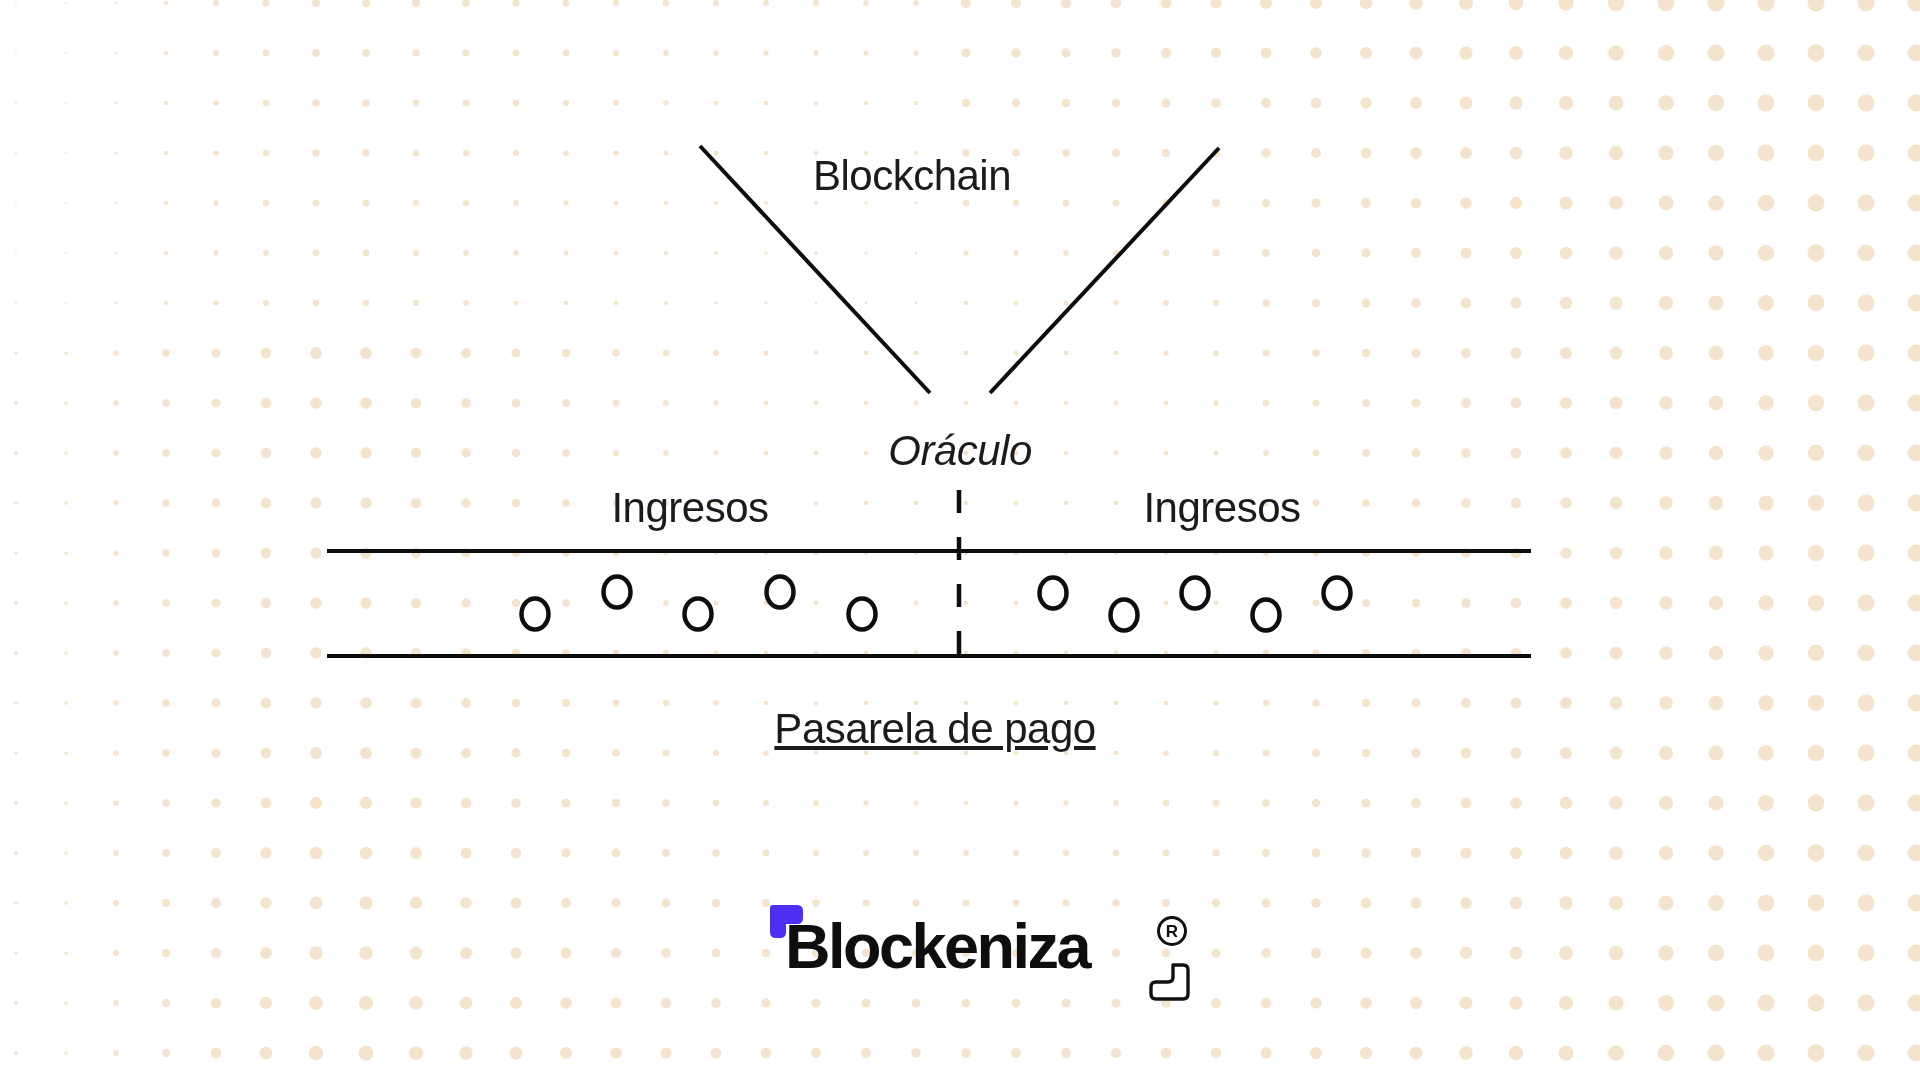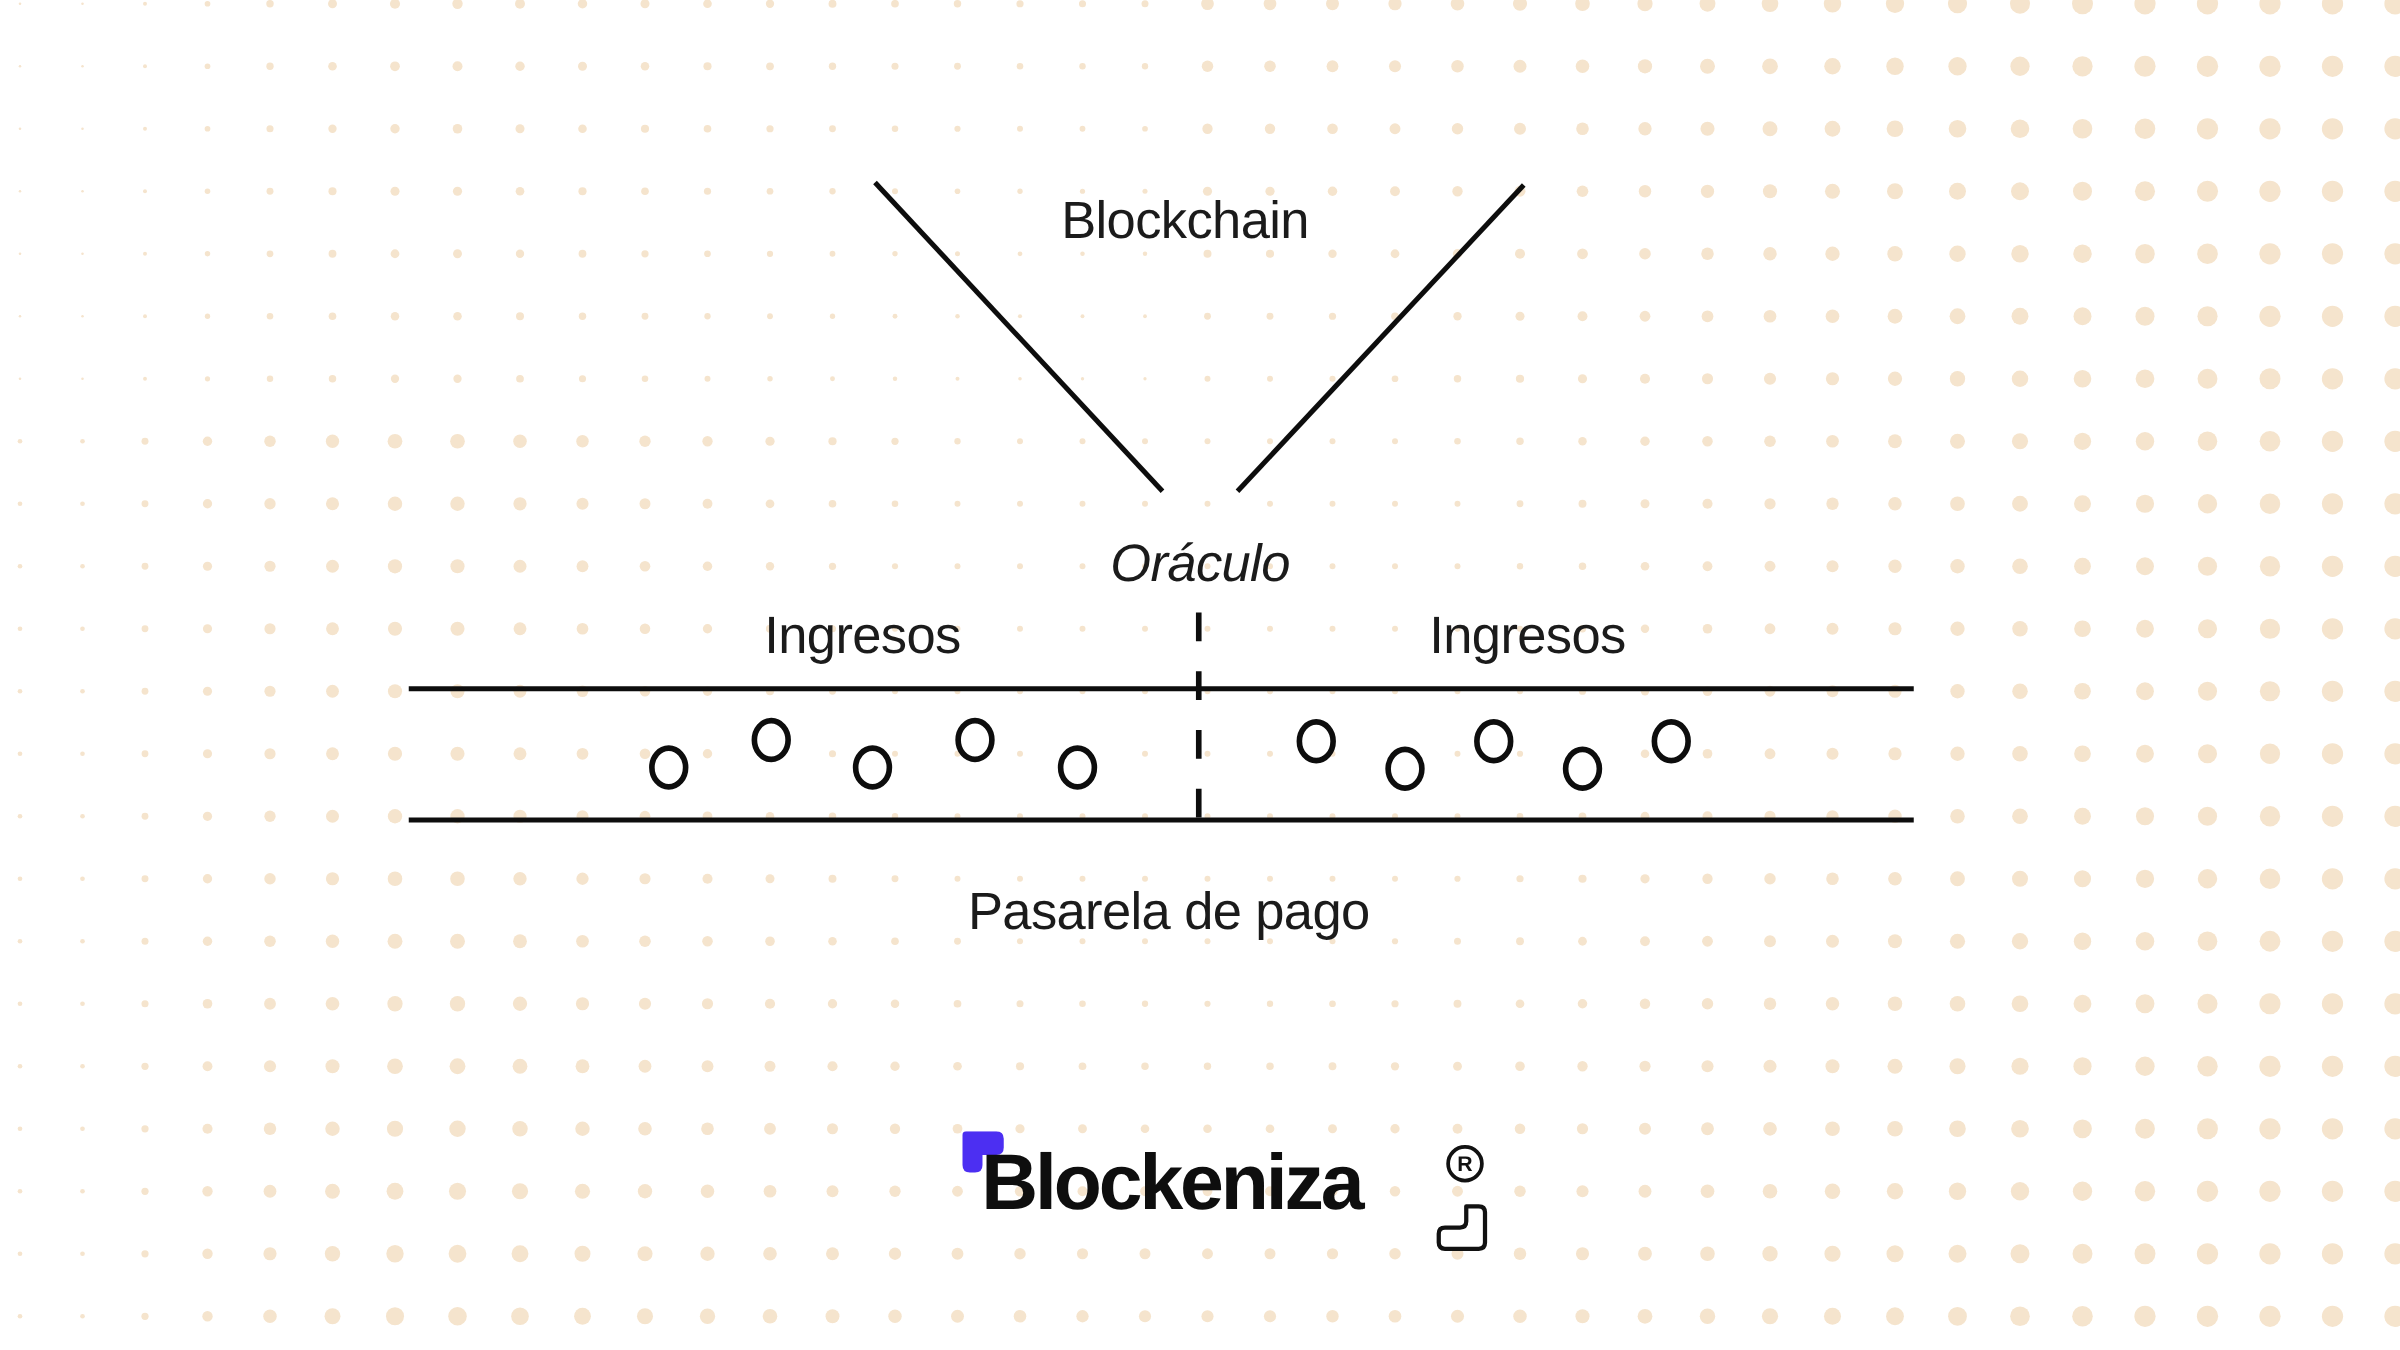--- a/index.html
+++ b/index.html
@@ -8,25 +8,25 @@
     background:#ffffff;
     font-family:"Liberation Sans", sans-serif;
   }
   #dots-layer{position:absolute;left:0;top:0;width:1920px;height:1080px;}
   #diagram-layer{position:absolute;left:0;top:0;width:1920px;height:1080px;}
   .dlabel{
     position:absolute;transform:translateX(-50%);
     color:#1b1b1b;font-size:42px;font-weight:400;letter-spacing:-0.5px;
     white-space:nowrap;line-height:1;
   }
-  #label-blockchain{left:948px;top:155px;}
+  #label-blockchain{left:912px;top:155px;}
   #label-oraculo{left:960px;top:430px;font-style:italic;}
   #label-ingresos-left{left:690px;top:487px;}
   #label-ingresos-right{left:1222px;top:487px;}
-  #label-pasarela{left:935px;top:708px;}
+  #label-pasarela{left:935px;top:708px;text-decoration:underline;}
 
   
   #logo{position:absolute;left:0;top:0;width:1920px;height:1080px;pointer-events:none;margin-left:15px;}
   #logo-text{
     position:absolute;left:770px;top:915px;
     font-size:63px;font-weight:800;letter-spacing:-2.5px;color:#0e0e0e;line-height:1;
   }
   #logo-accent{position:absolute;left:754px;top:905px;width:36px;height:35px;}
   #registered-mark{
     position:absolute;left:1142px;top:916px;width:24px;height:24px;

